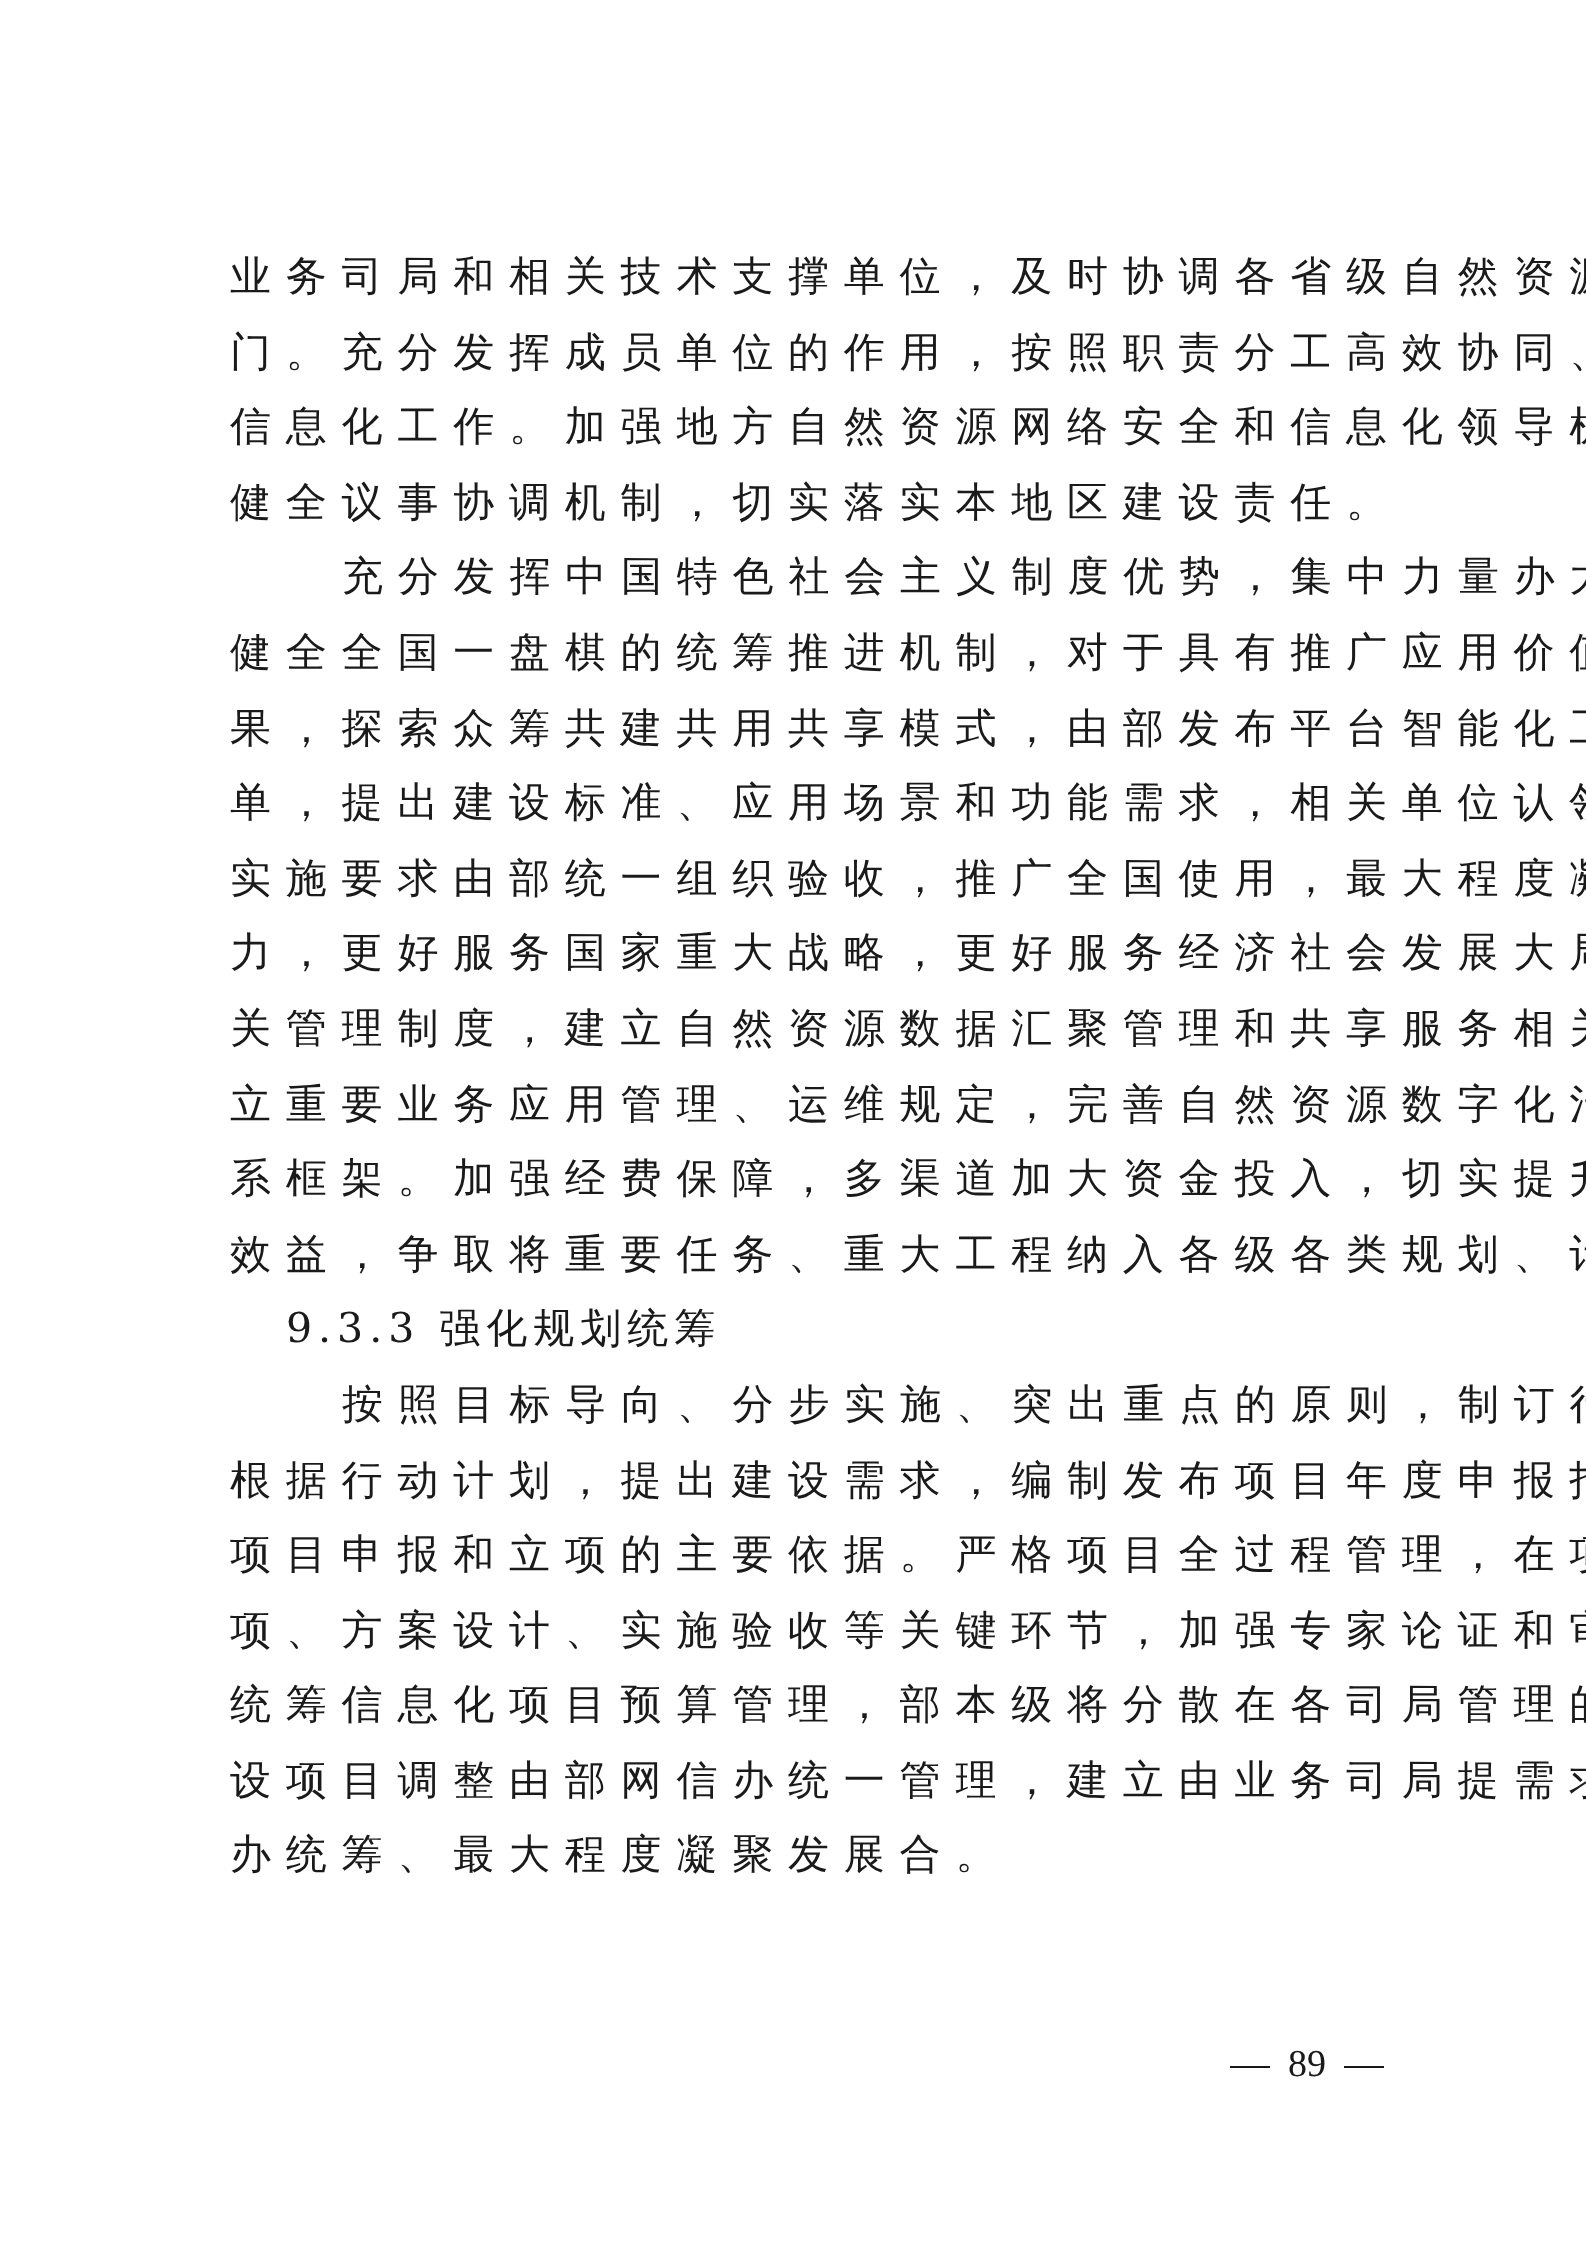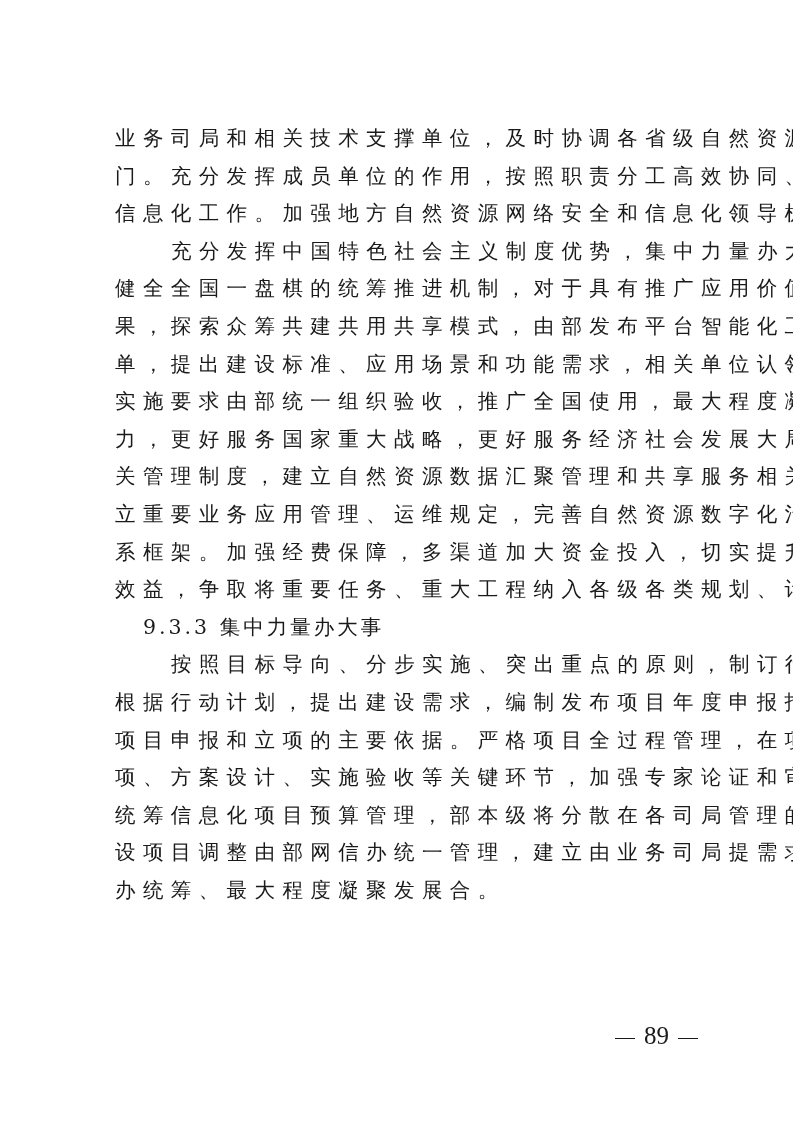--- a/index.html
+++ b/index.html
@@ -40,21 +40,21 @@
     }
     .heading {
       padding-left: 28px;
       letter-spacing: 3px;
     }
     .page-number {
       position: absolute;
       top: 1022px;
       left: 606px;
       font-family: "Liberation Serif", "DejaVu Serif", serif;
-      font-size: 25px;
+      font-size: 19px;
       color: #1a1a1a;
       white-space: nowrap;
       text-align: right;
     }
     .page-number .dash {
       display: inline-block;
       width: 20px;
       height: 1px;
       background: #1a1a1a;
       vertical-align: middle;
@@ -64,37 +64,38 @@
 </head>
 <body>
 
 <div class="page">
   <div class="content">
 
     <div>
       <span class="line">业务司局和相关技术支撑单位，及时协调各省级自然资源主管部</span>
       <span class="line">门。充分发挥成员单位的作用，按照职责分工高效协同、有序推进</span>
       <span class="line">信息化工作。加强地方自然资源网络安全和信息化领导机制建设，</span>
+      <span class="line">健全议事协调机制，切实落实本地区建设责任。</span>
     </div>
 
 
     <div>
       <span class="line indent">充分发挥中国特色社会主义制度优势，集中力量办大事，建立</span>
       <span class="line">健全全国一盘棋的统筹推进机制，对于具有推广应用价值的建设成</span>
       <span class="line">果，探索众筹共建共用共享模式，由部发布平台智能化工具任务清</span>
       <span class="line">单，提出建设标准、应用场景和功能需求，相关单位认领后，按照</span>
       <span class="line">实施要求由部统一组织验收，推广全国使用，最大程度凝聚发展合</span>
       <span class="line">力，更好服务国家重大战略，更好服务经济社会发展大局。健全相</span>
       <span class="line">关管理制度，建立自然资源数据汇聚管理和共享服务相关制度，建</span>
       <span class="line">立重要业务应用管理、运维规定，完善自然资源数字化治理标准体</span>
       <span class="line">系框架。加强经费保障，多渠道加大资金投入，切实提升资金使用</span>
       <span class="line">效益，争取将重要任务、重大工程纳入各级各类规划、计划。</span>
     </div>
 
-    <span class="line heading">9.3.3 集中力量办大事</span>
+    <span class="line heading">9.3.3 强化规划统筹</span>
 
     <div>
       <span class="line indent">按照目标导向、分步实施、突出重点的原则，制订行动计划。</span>
       <span class="line">根据行动计划，提出建设需求，编制发布项目年度申报指南，作为</span>
       <span class="line">项目申报和立项的主要依据。严格项目全过程管理，在项目申报立</span>
       <span class="line">项、方案设计、实施验收等关键环节，加强专家论证和审核把关。</span>
       <span class="line">统筹信息化项目预算管理，部本级将分散在各司局管理的信息化建</span>
       <span class="line">设项目调整由部网信办统一管理，建立由业务司局提需求、部网信</span>
       <span class="line">办统筹、最大程度凝聚发展合。</span>
     </div>

